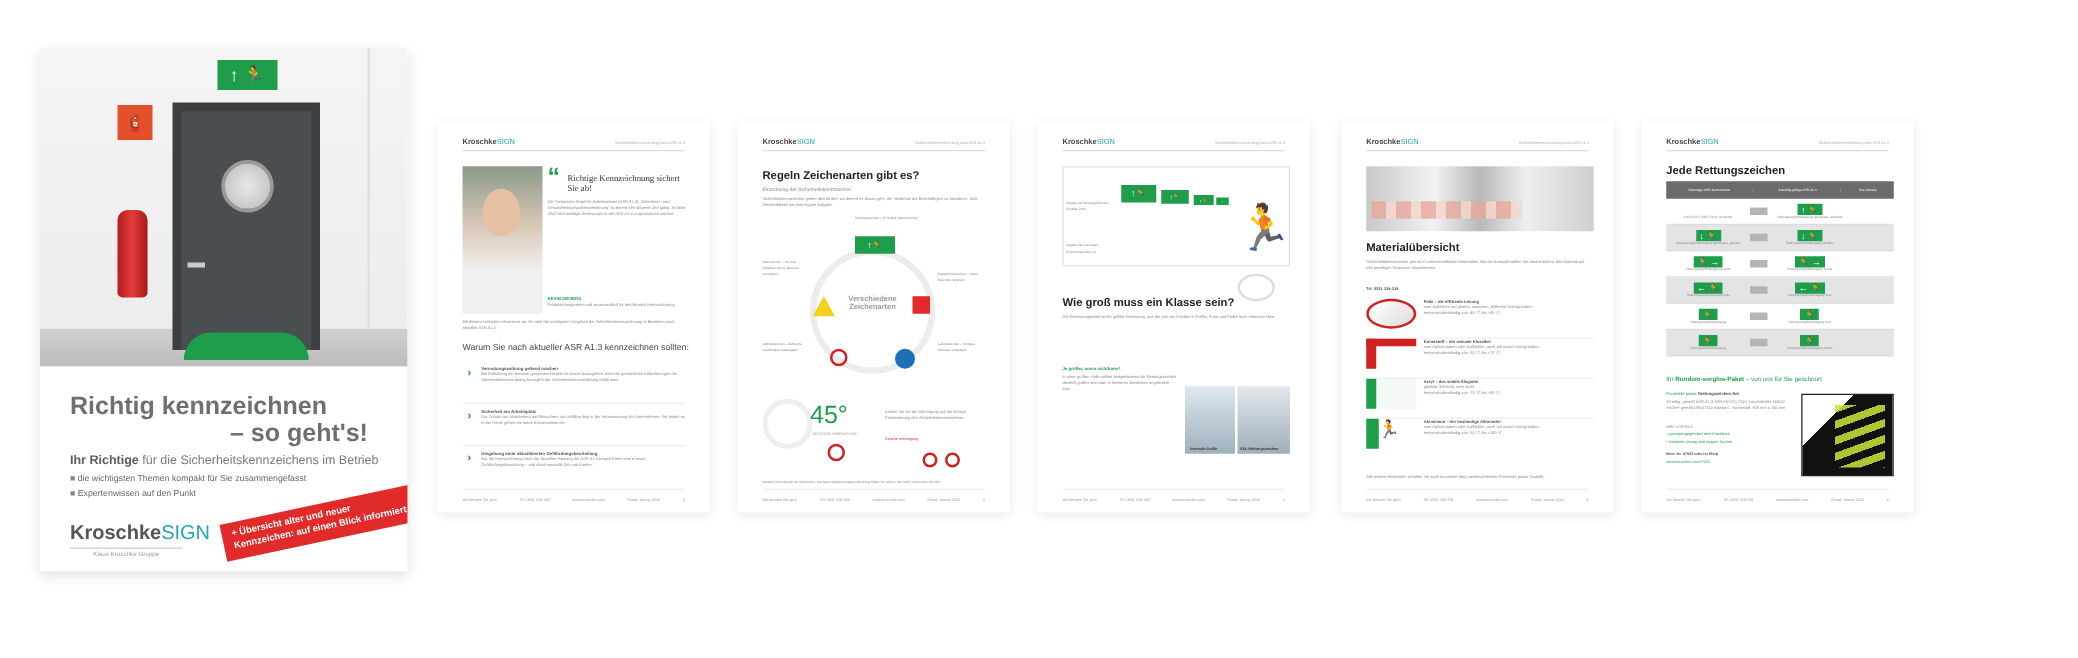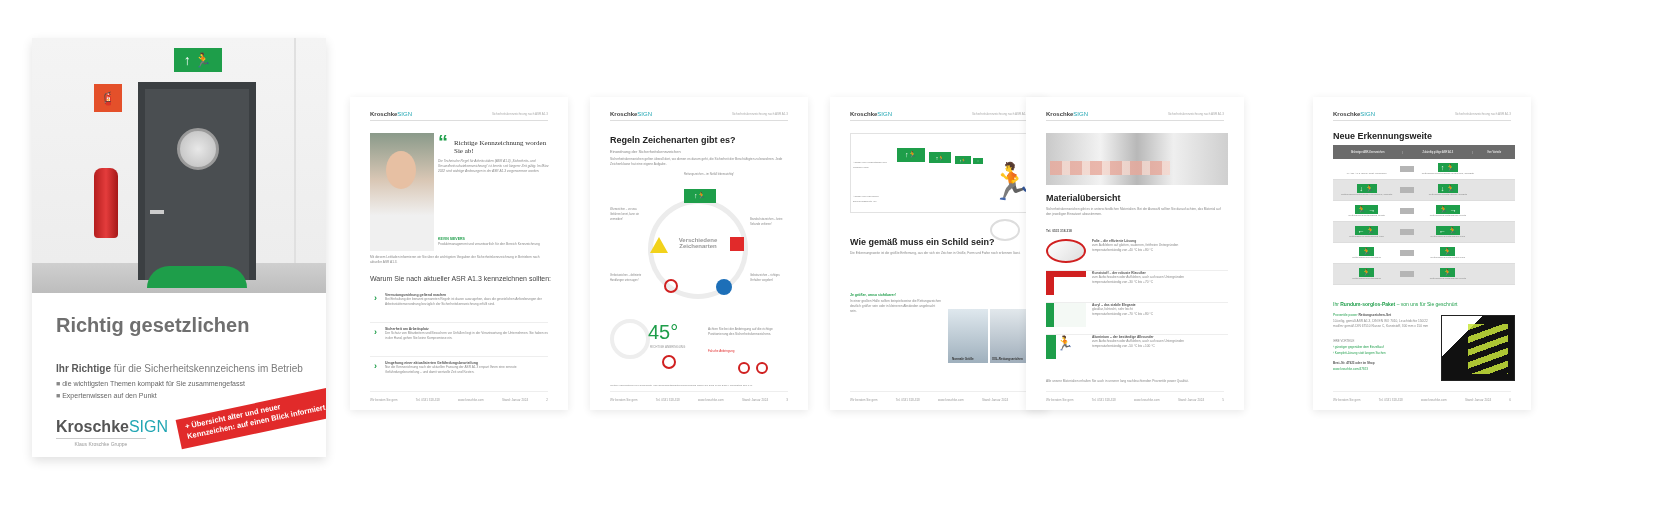--- a/index.html
+++ b/index.html
@@ -51,42 +51,43 @@
   <div class="cover-wallline"></div>
   <div class="door-frame"></div>
   <div class="door"></div>
   <div class="door-window"></div>
   <div class="door-handle"></div>
   <div class="exit-sign">↑ 🏃</div>
   <div class="fire-sign">🧯</div>
   <div class="extinguisher"></div>
   <div class="floor-mark"></div>
   <div class="cover-title">
-    <span>Richtig gesetzlichen</span>
+    <span>Richtig kennzeichnen</span>
+    <span class="l2">– so geht's!</span>
   </div>
   <div class="cover-sub"><b>Ihr Richtige</b><span> für die Sicherheitskennzeichens im Betrieb</span></div>
   <ul class="cover-bullets">
     <li>die wichtigsten Themen kompakt für Sie zusammengefasst</li>
     <li>Expertenwissen auf den Punkt</li>
   </ul>
   <div class="ribbon">+ Übersicht alter und neuer Kennzeichen: auf einen Blick informiert</div>
   <div class="logo"><span>Kroschke</span><span class="sign">SIGN</span></div>
   <div class="logo-sub">Klaus Kroschke Gruppe</div>
 </div>
 
 <div class="page" style="left:350px">
   <div class="p-head">
     <div class="p-logo"><span>Kroschke</span><span class="sign">SIGN</span></div>
     <div class="p-headtxt">Sicherheitskennzeichnung nach ASR A1.3</div>
   </div>
   <div style="position:absolute;left:20px;top:36px;width:64px;height:118px;background:linear-gradient(#8a9a8a,#d9c7b5 40%,#f0f0f0 70%)">
     <div style="position:absolute;left:16px;top:18px;width:30px;height:38px;border-radius:50%;background:#e7c0a3"></div>
   </div>
   <div style="position:absolute;left:88px;top:36px;font-size:20px;color:#1e9e4a;font-weight:bold;line-height:18px">“</div>
-  <div style="position:absolute;left:104px;top:42px;width:100px;font-size:7px;font-family:'Liberation Serif',serif;color:#333">Richtige Kennzeichnung worden Sie ab!</div>
+  <div style="position:absolute;left:104px;top:42px;width:100px;font-size:7px;font-family:'Liberation Serif',serif;color:#333">Richtige Kennzeichnung sichert Sie ab!</div>
   <div class="txt" style="position:absolute;left:88px;top:62px;width:112px;font-style:italic">Die Technische Regel für Arbeitsstätten (ASR A1.3) „Sicherheits- und Gesundheitsschutzkennzeichnung" ist bereits seit längerer Zeit gültig. Im März 2022 sind wichtige Änderungen in der ASR A1.3 vorgenommen worden.</div>
   <div style="position:absolute;left:88px;top:140px;font-size:3.5px;color:#1e9e4a;font-weight:bold">KEVIN SIEVERS</div>
   <div class="txt" style="position:absolute;left:88px;top:145px;width:112px">Produktmanagement und verantwortlich für den Bereich Kennzeichnung</div>
   <div class="txt" style="position:absolute;left:20px;top:158px;width:180px">Mit diesem Leitfaden informieren wir Sie über die wichtigsten Vorgaben der Sicherheitskennzeichnung in Betrieben nach aktueller ASR A1.3.</div>
   <div style="position:absolute;left:20px;top:178px;font-size:7px;color:#444">Warum Sie nach aktueller ASR A1.3 kennzeichnen sollten:</div>
   <div style="position:absolute;left:20px;top:192px;width:178px">
     <div style="display:flex;gap:8px;height:34px;border-bottom:1px solid #eee;padding-top:4px">
       <span style="color:#1e9e4a;font-size:9px;font-weight:bold;padding-left:4px">›</span>
       <div>
           <div style="font-size:3.5px;font-weight:bold;color:#555">Vermutungswirkung geltend machen</div>
@@ -163,38 +164,38 @@
   <div style="position:absolute;left:20px;top:36px;width:182px;height:80px;border:1px solid #e2e2e2">
     <div class="txt" style="position:absolute;left:2px;top:26px;width:40px;font-size:2.5px">Angabe der Mindestgröße des Schildes (mm)</div>
     <div class="txt" style="position:absolute;left:2px;top:60px;width:40px;font-size:2.5px">Angabe der maximalen Erkennungsweite (m)</div>
     <div class="sign-g" style="position:absolute;left:46px;top:14px;width:28px;height:14px">↑🏃</div>
     <div class="sign-g" style="position:absolute;left:78px;top:18px;width:22px;height:11px;font-size:5px">↑🏃</div>
     <div class="sign-g" style="position:absolute;left:104px;top:22px;width:16px;height:8px;font-size:4px">↑🏃</div>
     <div class="sign-g" style="position:absolute;left:122px;top:24px;width:10px;height:6px;font-size:3px">↑</div>
     <div style="position:absolute;left:138px;top:30px;width:40px;height:40px;color:#1e9e4a;font-size:36px;line-height:36px">🏃</div>
   </div>
   <div style="position:absolute;left:160px;top:122px;width:30px;height:22px;border-radius:50%;border:2px solid #ddd"></div>
-  <div class="h2" style="position:absolute;left:20px;top:140px">Wie gemäß muss ein Schild sein?</div>
+  <div class="h2" style="position:absolute;left:20px;top:140px">Wie groß muss ein Klasse sein?</div>
   <div class="txt" style="position:absolute;left:20px;top:154px;width:180px">Die Erkennungsweite ist die größte Entfernung, aus der sich ein Zeichen in Größe, Form und Farbe noch erkennen lässt.</div>
   <div style="position:absolute;left:20px;top:196px;font-size:3.5px;color:#1e9e4a;font-weight:bold">Je größer, umso sichtbarer!</div>
   <div class="txt" style="position:absolute;left:20px;top:202px;width:92px">In einer großen Halle sollten beispielsweise die Rettungszeichen deutlich größer sein oder in kleineren Abständen angebracht sein.</div>
   <div style="position:absolute;left:118px;top:212px;width:40px;height:54px;background:linear-gradient(#dfe8ee,#9fb0bd)"></div>
   <div style="position:absolute;left:160px;top:212px;width:42px;height:54px;background:linear-gradient(#e2e8ec,#a0aebb)"></div>
   <div style="position:absolute;left:122px;top:260px;font-size:3px;color:#333;font-weight:bold">Normale Größe</div>
   <div style="position:absolute;left:162px;top:260px;font-size:3px;color:#333;font-weight:bold">XXL-Rettungszeichen</div>
   <div class="p-foot">
     <span>Wir beraten Sie gern</span>
       <span>Tel. 0531 318-318</span>
       <span>www.kroschke.com</span>
       <span>Stand: Januar 2024</span>
       <span>4</span>
   </div>
 </div>
 
-<div class="page" style="left:1026px">
+<div class="page" style="left:1073px">
   <div class="p-head">
     <div class="p-logo"><span>Kroschke</span><span class="sign">SIGN</span></div>
     <div class="p-headtxt">Sicherheitskennzeichnung nach ASR A1.3</div>
   </div>
   <div style="position:absolute;left:20px;top:36px;width:182px;height:52px;background:linear-gradient(90deg,#c9c9c9,#f2f2f2 30%,#b8b8b8 50%,#efefef 70%,#cfcfcf)">
     <div style="position:absolute;left:4px;top:28px;width:120px;height:14px;background:repeating-linear-gradient(90deg,#e8a89a 0 12px,#f5d6cc 12px 20px);opacity:.8"></div>
   </div>
   <div class="h2" style="position:absolute;left:20px;top:96px">Materialübersicht</div>
   <div class="txt" style="position:absolute;left:20px;top:110px;width:180px">Sicherheitskennzeichen gibt es in unterschiedlichen Materialien. Bei der Auswahl sollten Sie darauf achten, das Material auf den jeweiligen Einsatzort abzustimmen.</div>
   <div style="position:absolute;left:20px;top:132px;font-size:3.2px;color:#555;font-weight:bold">Tel. 0531 318-318</div>
@@ -240,21 +241,21 @@
       <span>Stand: Januar 2024</span>
       <span>5</span>
   </div>
 </div>
 
 <div class="page" style="left:1313px">
   <div class="p-head">
     <div class="p-logo"><span>Kroschke</span><span class="sign">SIGN</span></div>
     <div class="p-headtxt">Sicherheitskennzeichnung nach ASR A1.3</div>
   </div>
-  <div class="h2" style="position:absolute;left:20px;top:34px">Neue Erkennungsweite</div>
+  <div class="h2" style="position:absolute;left:20px;top:34px">Jede Rettungszeichen</div>
   <div style="position:absolute;left:20px;top:48px;width:182px">
     <div style="display:flex;background:#6b6b6b;color:#fff;font-size:2.6px;height:14px;align-items:center">
       <div style="flex:1;text-align:center">Bisheriger ASR-Kennzeichen</div>
       <div style="flex:1;text-align:center;border-left:1px solid #888">Zukünftig gültige ASR A1.3</div>
       <div style="flex:.6;text-align:center;border-left:1px solid #888">Ihre Vorteile</div>
     </div>
     <div class="table-row">
         <div class="tcell">
           <span class="sign-g" style="height:9px;width:1px;background:none"></span>
           <span>in ASR A1.3 (2007) nicht vorhanden</span>

